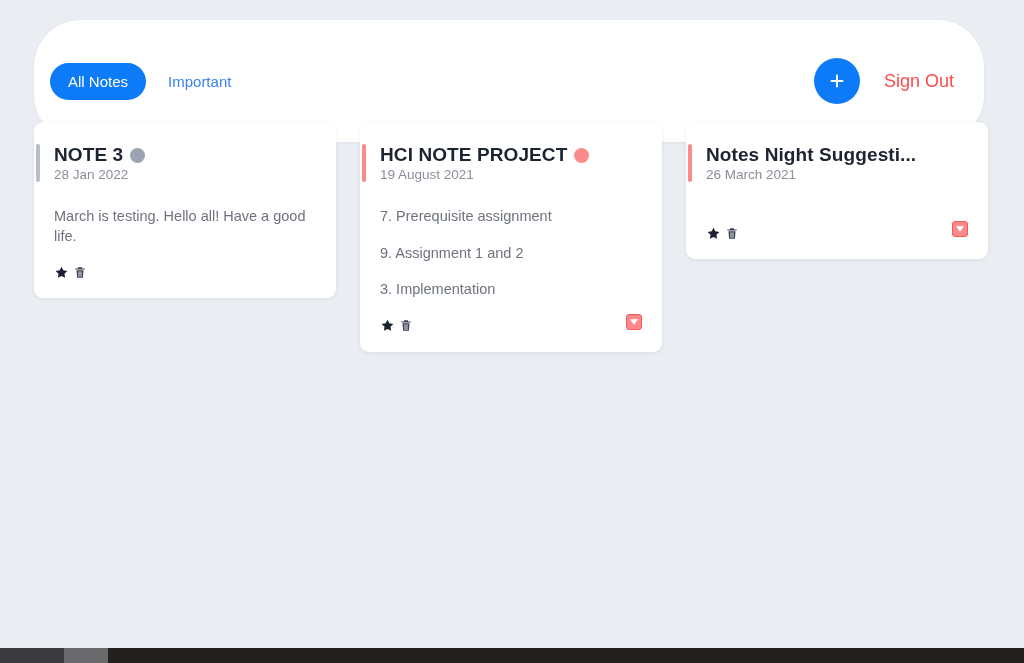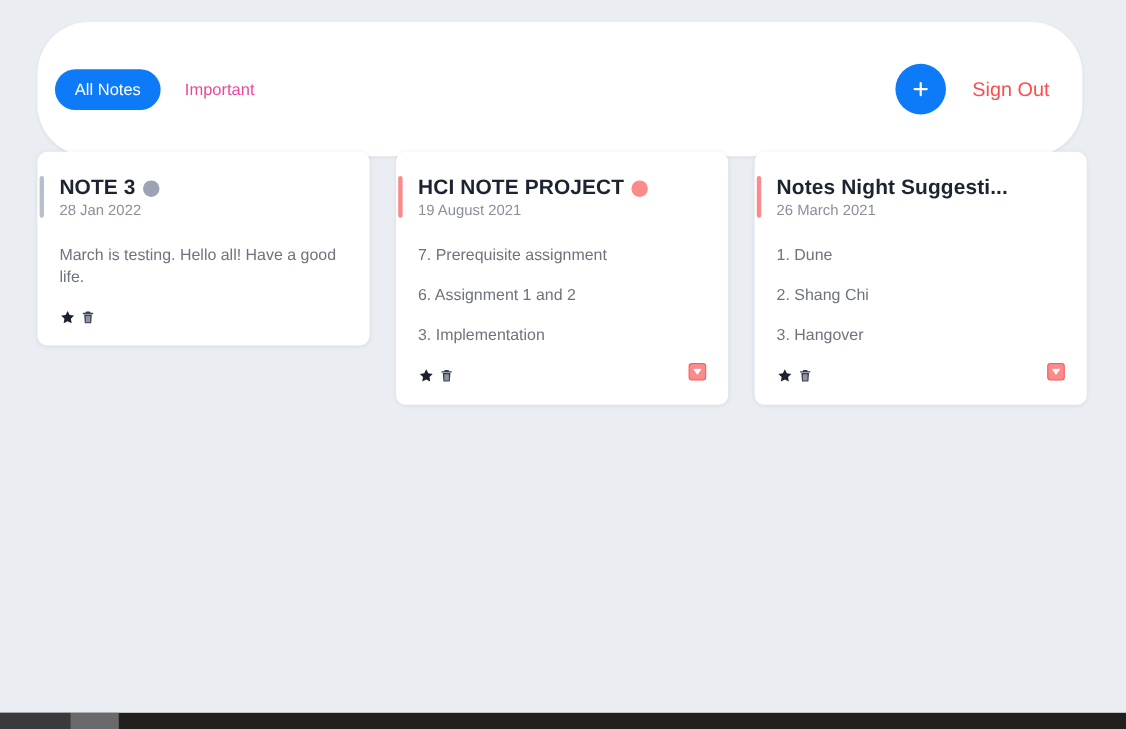--- a/index.html
+++ b/index.html
@@ -50,21 +50,21 @@
   .tab {
     border: none;
     outline: none;
     cursor: pointer;
     font-family: "Liberation Sans", sans-serif;
     font-size: 15px;
     line-height: 1;
     padding: 11px 18px;
     border-radius: 20px;
     background: transparent;
-    color: #ec4899;
+    color: #3b82f6;
     white-space: nowrap;
   }
   .tab.active {
     background: #0d7bf7;
     color: #ffffff;
   }
 
   .nav-right {
     margin-left: auto;
     display: flex;
@@ -107,21 +107,21 @@
     font-size: 18px;
     color: #fc4b4b;
     padding: 4px 2px;
     white-space: nowrap;
   }
 
   
   .cards {
     position: absolute;
     left: 34px;
-    top: 138px;
+    top: 122px;
     width: 956px;
     display: flex;
     align-items: flex-start;
     gap: 24px;
   }
 
   .card {
     width: 302px;
     background: #ffffff;
     border-radius: 9px;
@@ -282,21 +282,21 @@
 
     <div class="card">
       <div class="accent" style="background:#fb8a8a"></div>
       <div class="card-title-row">
         <span class="card-title">HCI NOTE PROJECT</span>
         <span class="title-dot" style="background:#fb8a8a"></span>
       </div>
       <div class="card-date">19 August 2021</div>
       <div class="card-body">
         <div class="line">7. Prerequisite assignment</div>
-        <div class="line">6. Assignment 1 and 2</div>
+        <div class="line">9. Assignment 1 and 2</div>
         <div class="line">3. Implementation</div>
       </div>
       <div class="card-actions">
         <button class="icon-btn">
           <svg width="15" height="15" viewBox="0 0 24 24" aria-hidden="true">
             <path d="M12 2.6l2.9 5.9 6.5.95-4.7 4.6 1.1 6.5L12 17.5 6.2 20.55l1.1-6.5-4.7-4.6 6.5-.95z" fill="#1b2130"></path>
           </svg>
         </button>
         <button class="icon-btn">
           <svg width="14" height="15" viewBox="0 0 24 24" aria-hidden="true">
@@ -311,25 +311,20 @@
         </button>
       </div>
     </div>
 
     <div class="card">
       <div class="accent" style="background:#fb8a8a"></div>
       <div class="card-title-row">
         <span class="card-title">Notes Night Suggesti...</span>
       </div>
       <div class="card-date">26 March 2021</div>
-      <div class="card-body">
-        <div class="line">1. Dune</div>
-        <div class="line">2. Shang Chi</div>
-        <div class="line">3. Hangover</div>
-      </div>
       <div class="card-actions">
         <button class="icon-btn">
           <svg width="15" height="15" viewBox="0 0 24 24" aria-hidden="true">
             <path d="M12 2.6l2.9 5.9 6.5.95-4.7 4.6 1.1 6.5L12 17.5 6.2 20.55l1.1-6.5-4.7-4.6 6.5-.95z" fill="#1b2130"></path>
           </svg>
         </button>
         <button class="icon-btn">
           <svg width="14" height="15" viewBox="0 0 24 24" aria-hidden="true">
             <path d="M9 3h6l1 2h4v2H4V5h4zM6 8h12l-1 13H7z" fill="#3a4250"></path>
             <path d="M8.5 10h7v9.5h-7z" fill="#8d94a3"></path>

